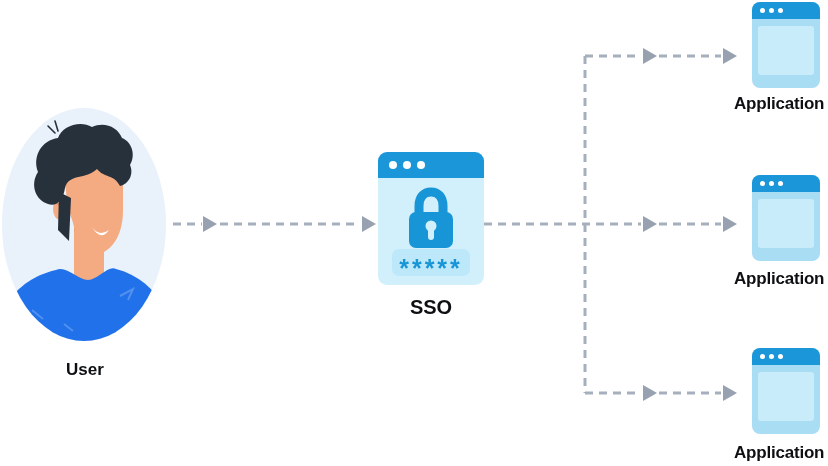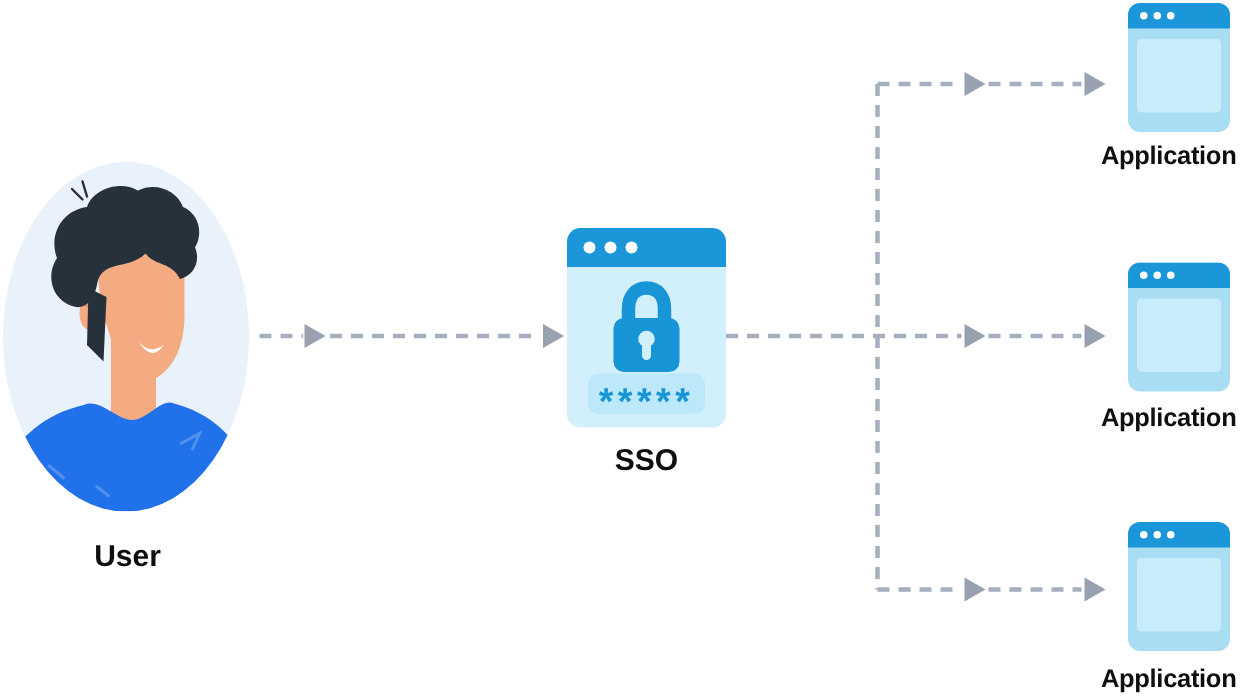--- a/index.html
+++ b/index.html
@@ -20,21 +20,21 @@
   }
   html,body{margin:0;padding:0;background:#fff;}
   .stage{
     position:relative;width:828px;height:466px;background:#fff;overflow:hidden;
     font-family:"Liberation Sans", sans-serif;color:var(--label-text);
   }
   .overlay{position:absolute;left:0;top:0;width:828px;height:466px;}
 
   
   .node-label{position:absolute;font-weight:bold;color:var(--label-text);white-space:nowrap;}
-  .user-label{left:85px;top:360px;transform:translateX(-50%);font-size:20px;}
+  .user-label{left:85px;top:360px;transform:translateX(-50%);font-size:17px;}
   .sso-label{left:431px;top:296px;transform:translateX(-50%);font-size:20px;}
   .app-label{font-size:17px;letter-spacing:-0.2px;transform:translateX(-50%);}
 
   
   .avatar{position:absolute;left:2px;top:108px;width:164px;height:233px;}
 
   
   .window{position:absolute;border-radius:9px;overflow:hidden;}
   .sso-window{left:378px;top:152px;width:106px;height:133px;background:var(--window-body);}
   .win-bar{background:var(--window-bar);display:flex;align-items:center;gap:5px;}

